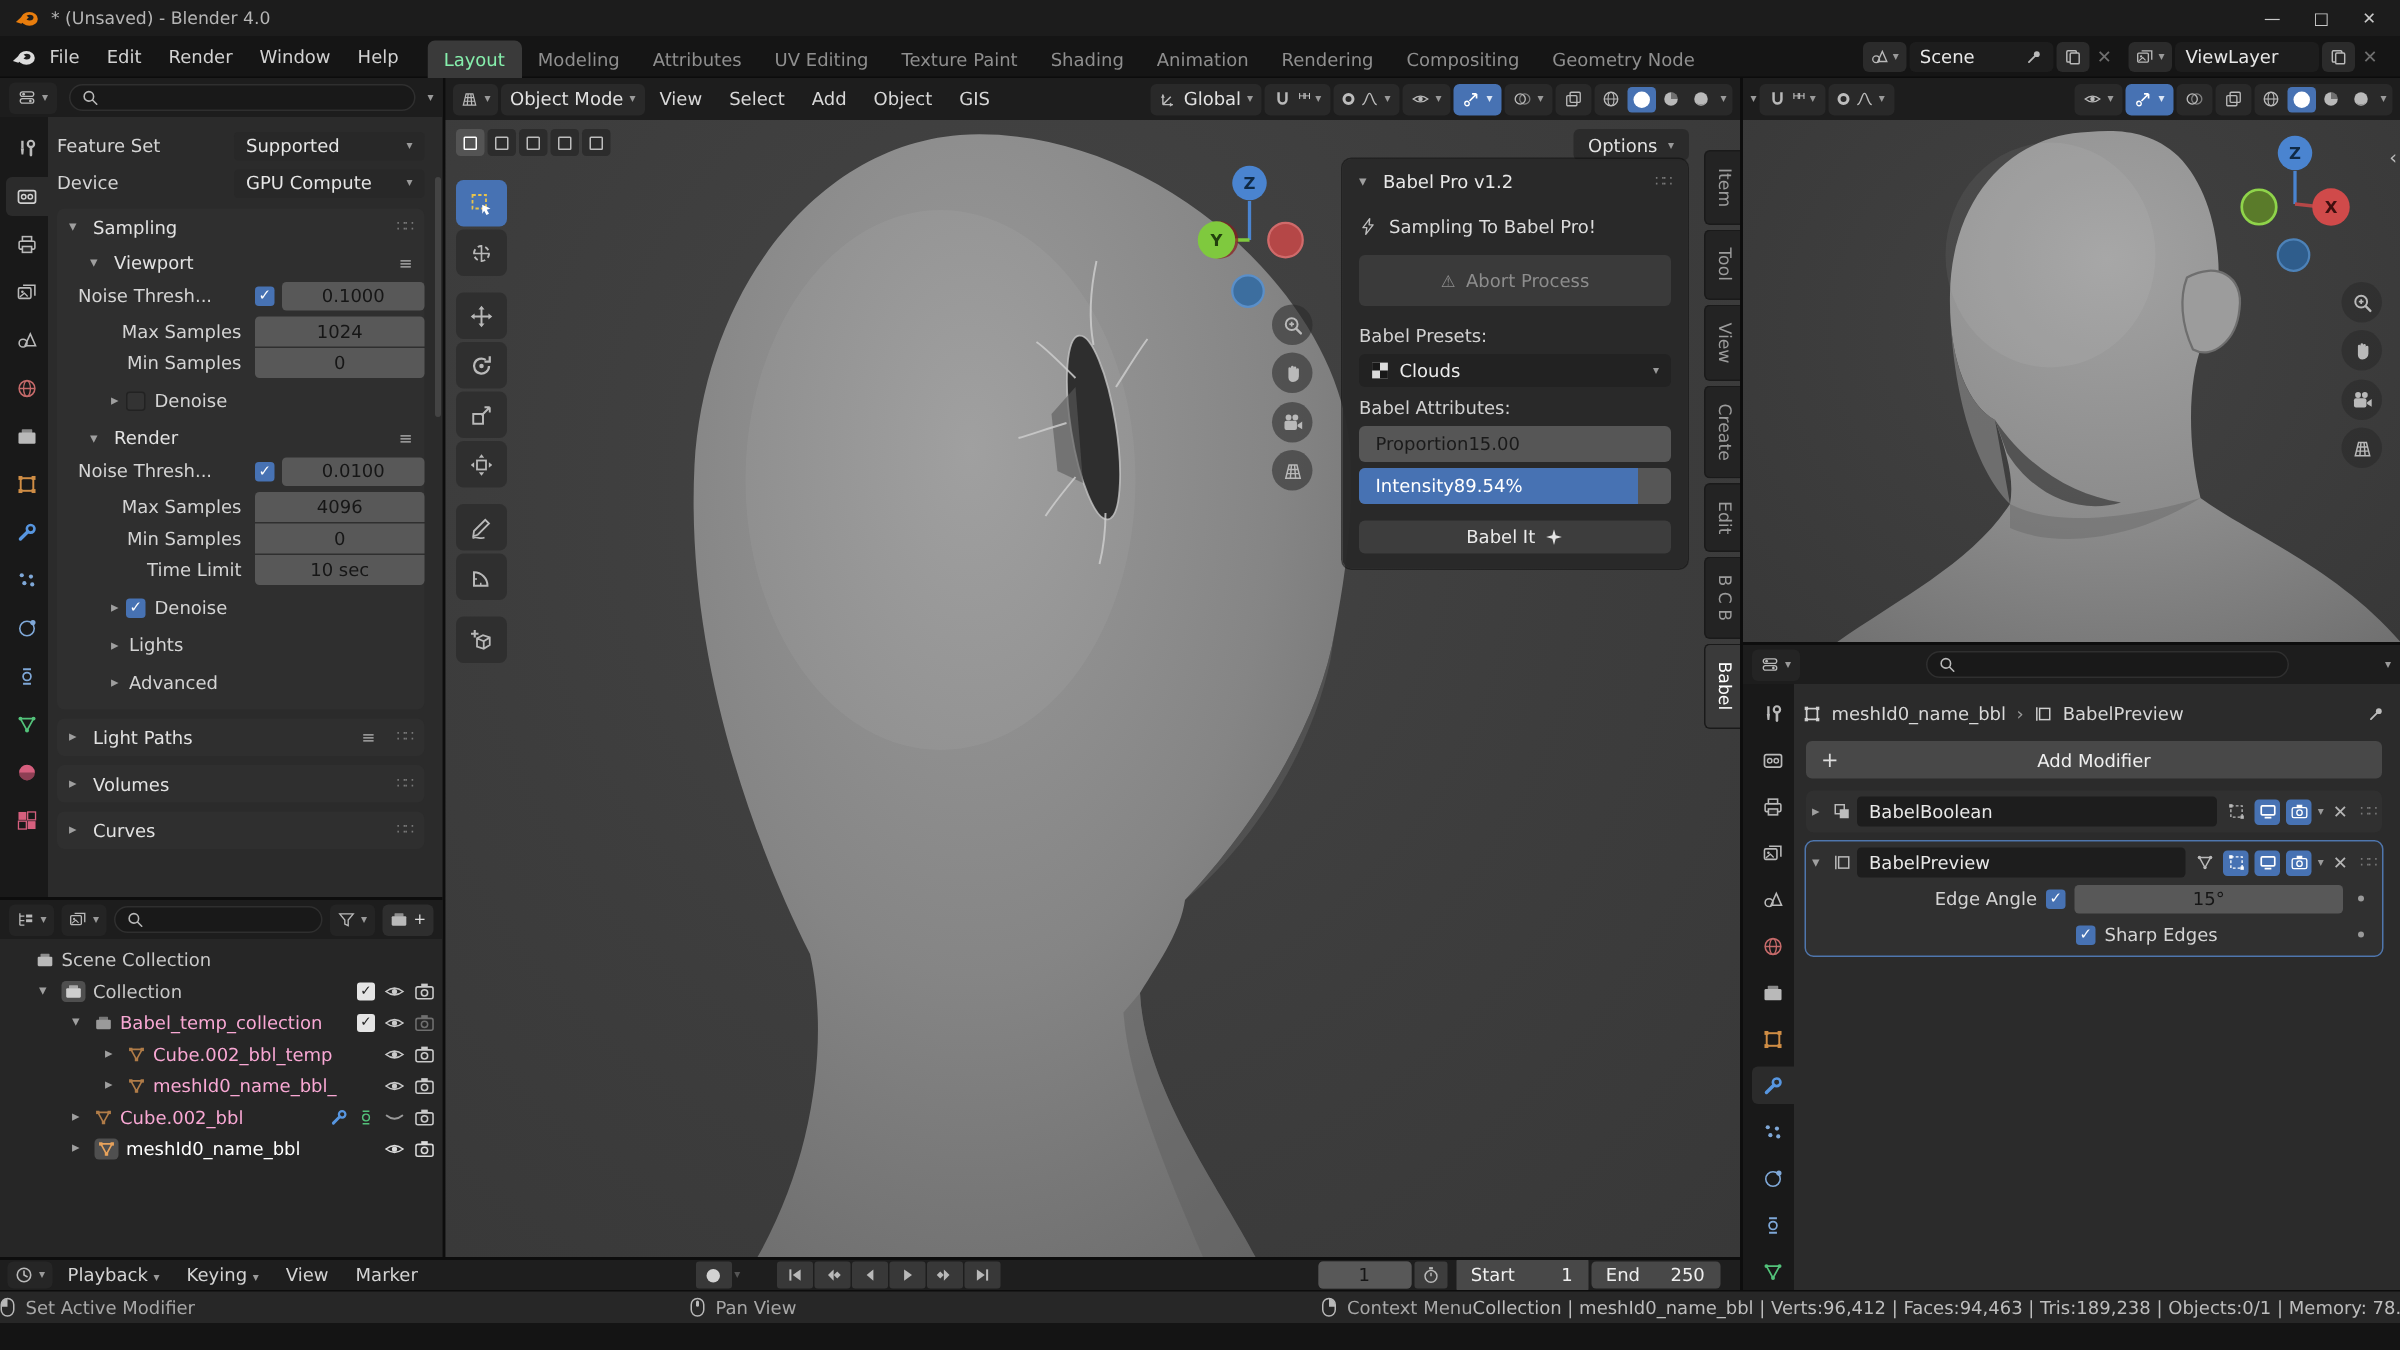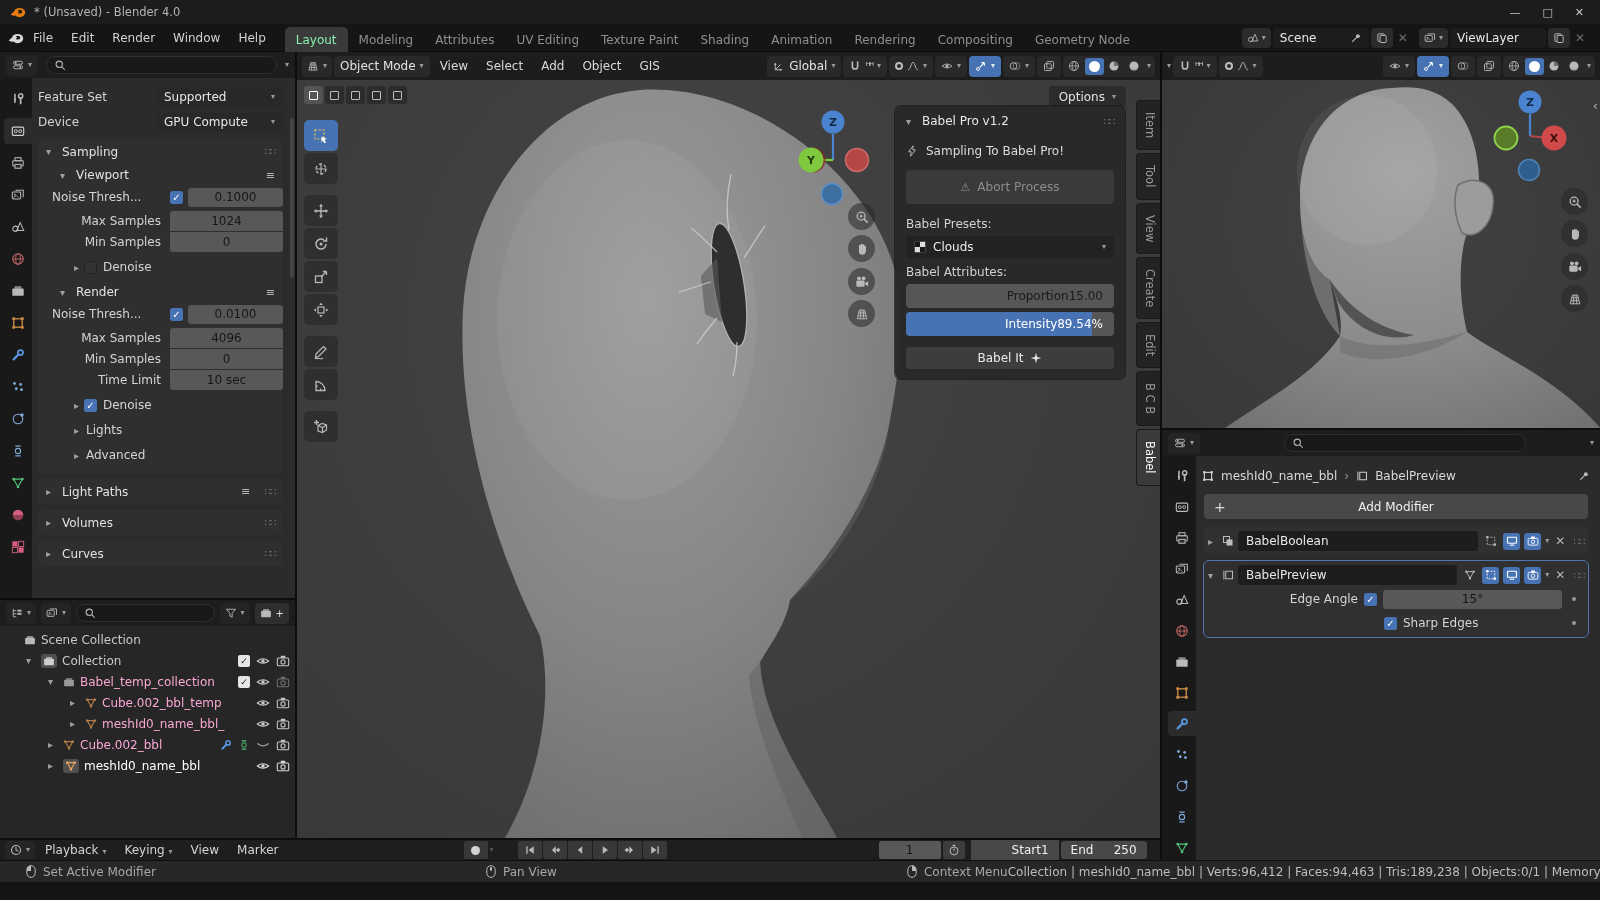--- a/index.html
+++ b/index.html
@@ -87,38 +87,38 @@
   .tool.gap{margin-top:9px}
   .tool.grn{color:#8fd6a8}
   .navbtn{position:absolute;width:27px;height:27px;border-radius:50%;background:rgba(40,40,40,.55);display:flex;align-items:center;justify-content:center;color:#e4e4e4}
   
   .npanel{position:absolute;right:35px;top:26px;width:230px;background:rgba(40,40,40,.97);border-radius:6px;padding:8px 11px 10px;box-shadow:0 0 0 1px rgba(15,15,15,.6)}
   .np-h{display:flex;align-items:center;gap:6px;color:#e8e8e8}
   .np-welcome{margin:16px 0 12px;color:#dcdcdc;display:flex;gap:8px;align-items:center}
   .np-abort{height:34px;background:#3a3a3a;border-radius:4px;display:flex;align-items:center;justify-content:center;gap:7px;color:#8d8d8d;margin-bottom:13px}
   .np-label{color:#d2d2d2;margin:7px 0 5px}
   .np-dd{height:22px;background:#222;border-radius:4px;display:flex;align-items:center;gap:7px;padding:0 8px;color:#ececec}
-  .np-slider{position:relative;height:20px;background:#565656;border-radius:4px;margin-top:4px;overflow:hidden;display:flex;align-items:center;justify-content:flex-end;padding:12px 11px;color:#1a1a1a}
+  .np-slider{position:relative;height:20px;background:#565656;border-radius:4px;margin-top:4px;overflow:hidden;display:flex;align-items:center;justify-content:flex-start;padding:12px 11px;color:#1a1a1a}
   .np-slider .fill{position:absolute;left:0;top:0;bottom:0;background:#4772b3}
   .np-slider span{position:relative}
   .np-slider.blue span{color:#fff}
   .np-btn{height:22px;background:#3d3d3d;border-radius:4px;display:flex;align-items:center;justify-content:center;gap:7px;color:#eaeaea;margin-top:11px}
   
   .ntabs{position:absolute;right:0;top:20px;display:flex;flex-direction:column;gap:3px;align-items:flex-end}
   .ntab{writing-mode:vertical-rl;background:#232323;color:#9b9b9b;border-radius:4px 0 0 4px;padding:11px 3px;width:24px;text-align:center;font-size:11.5px;border:1px solid #1a1a1a;border-right:none}
   .ntab.active{background:#3a3a3a;color:#fff}
   
   .gz{position:absolute}
   
   .timeline{height:22px;background:#1e1e1e;border-top:2px solid #0d0d0d;display:flex;align-items:center;gap:2px;padding:0 5px;white-space:nowrap;overflow:hidden}
   .tl-menu{padding:3px 8px;color:#d4d4d4}
   .tl-btn{width:24px;height:18px;background:#383838;border-radius:2px;display:flex;align-items:center;justify-content:center;color:#e0e0e0}
   .tl-field{height:18px;border-radius:3px;display:flex;align-items:center;justify-content:center;color:#efefef;background:#484848}
   
-  .status{height:22px;background:#272727;border-top:1px solid #0d0d0d;display:flex;align-items:center;padding:0 26px;color:#a8a8a8;white-space:nowrap;overflow:hidden}
+  .status{height:22px;background:#272727;border-top:1px solid #0d0d0d;display:flex;align-items:center;padding:0 0;color:#a8a8a8;white-space:nowrap;overflow:hidden}
   .status .lbl{margin-left:7px}
   .stats{margin-left:auto;color:#bdbdbd}
   .footer{height:18px;background:#141414}
   
   .vp2{height:378px;display:flex;flex-direction:column;border-bottom:2px solid #0d0d0d}
   .vp2-body{flex:1;position:relative;background:radial-gradient(ellipse at 50% 40%,#424242 0%,#3c3c3c 60%,#383838 100%);overflow:hidden}
   .props2{flex:1;display:flex;flex-direction:column;background:#2b2b2b;overflow:hidden}
   .p2-body{flex:1;display:flex;overflow:hidden}
   .p2-content{flex:1;padding:6px 10px 0 6px;overflow:hidden}
   .crumb{display:flex;align-items:center;gap:7px;height:28px;color:#d8d8d8}
@@ -1176,21 +1176,21 @@
             </span>
         </span>
         <span style="margin-left:210px" class="tl-field">
             <span style="background:#585858;color:#161616;width:62px;height:18px;border-radius:3px;display:flex;align-items:center;justify-content:center">1</span>
           </span>
         <span class="tl-btn" style="width:22px;background:#3d3d3d">
             <svg class="ico s12">
               <use href="#i-stopwatch"></use>
             </svg>
           </span>
-        <span class="tl-field" style="width:88px;justify-content:flex-end;padding:12px 10px;margin-left:4px">
+        <span class="tl-field" style="width:88px;justify-content:space-between;padding:12px 10px;margin-left:4px">
           <span>Start</span>
             <span>1</span>
         </span>
         <span class="tl-field" style="width:86px;justify-content:space-between;padding:0 10px">
           <span>End</span>
             <span>250</span>
         </span>
       </div>
     </div>
 

